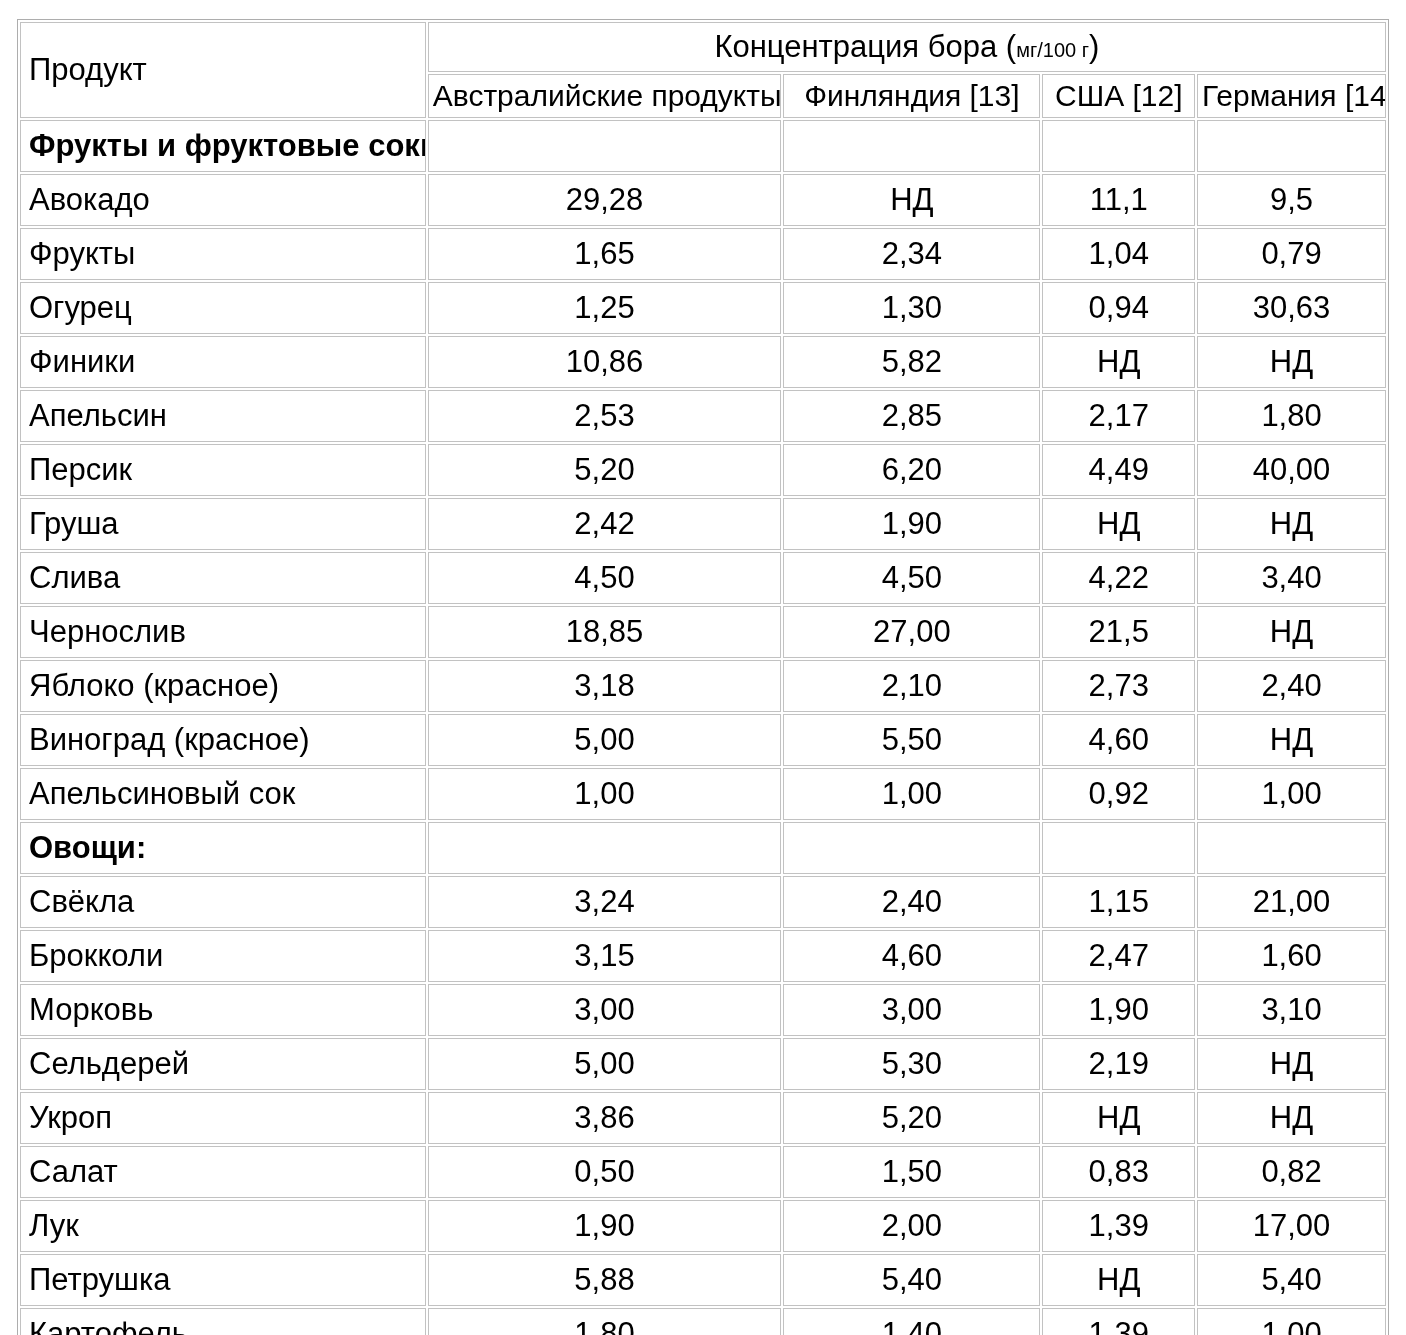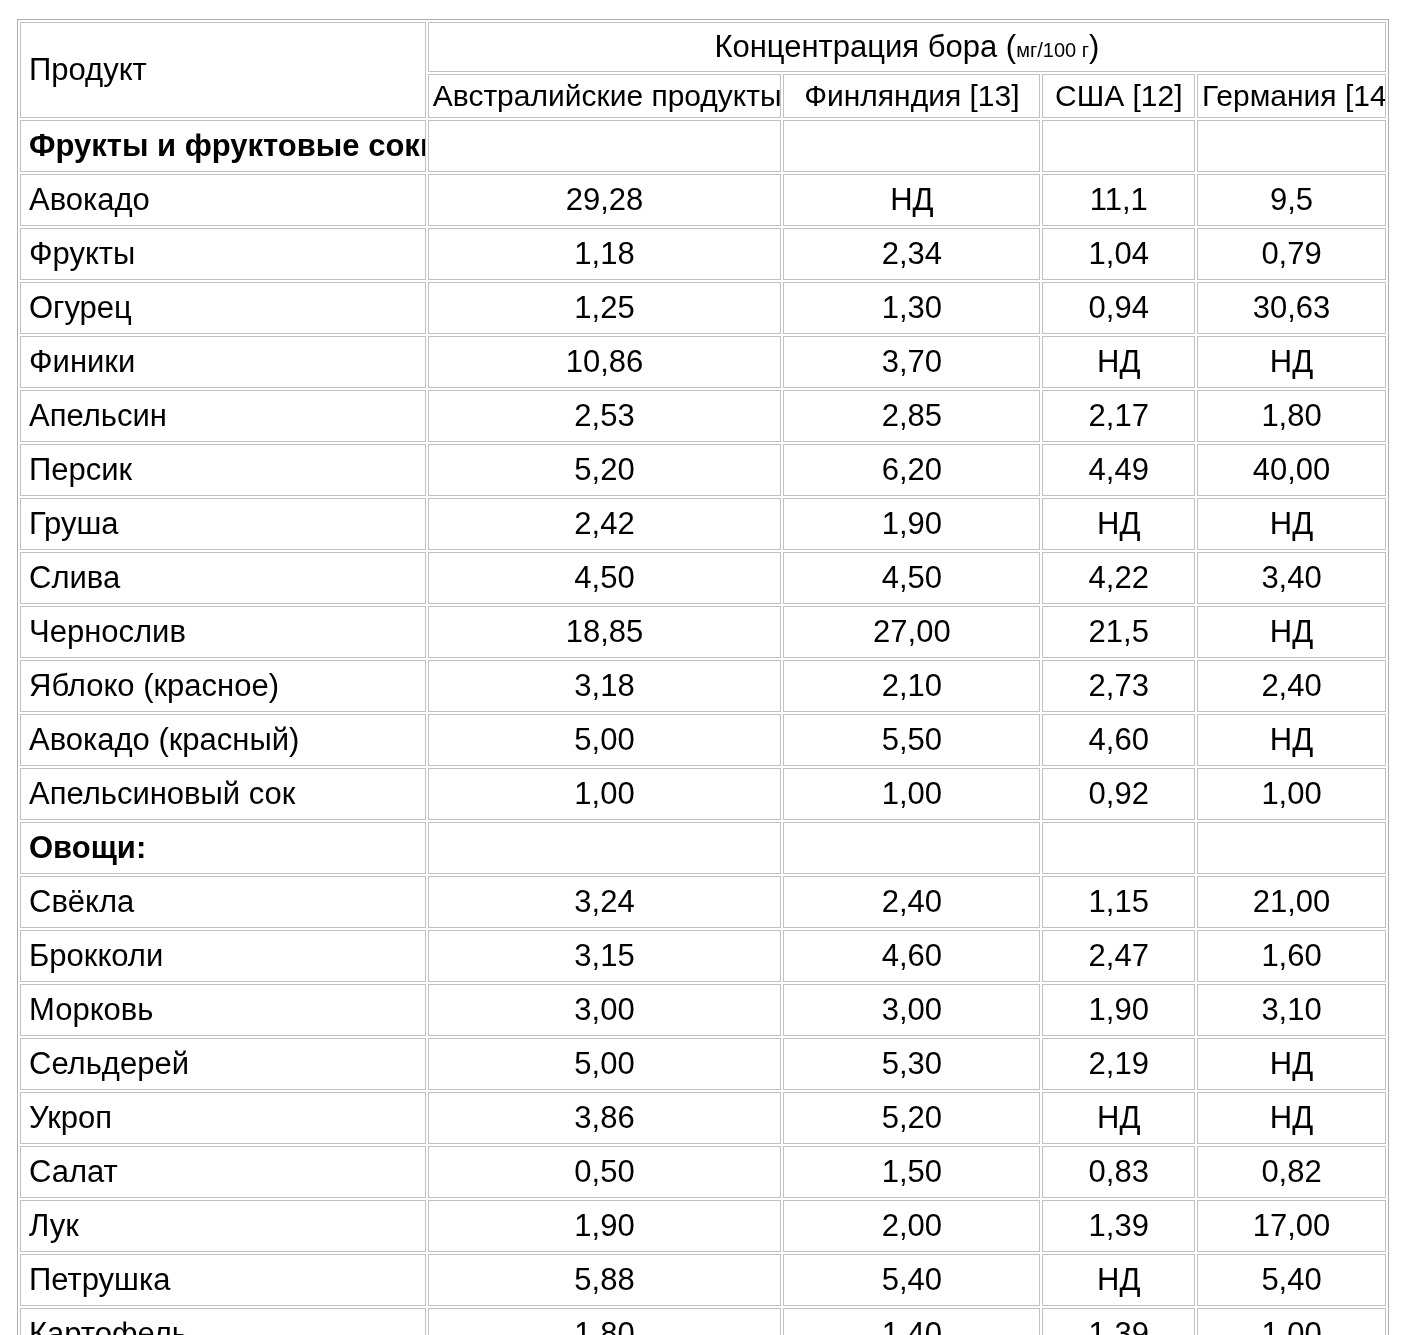--- a/index.html
+++ b/index.html
@@ -93,36 +93,36 @@
         </tr>
         <tr>
           <td class="product">Авокадо</td>
           <td class="val">29,28</td>
           <td class="val">НД</td>
           <td class="val">11,1</td>
           <td class="val">9,5</td>
         </tr>
         <tr>
           <td class="product">Фрукты</td>
-          <td class="val">1,18</td>
+          <td class="val">1,65</td>
           <td class="val">2,34</td>
           <td class="val">1,04</td>
           <td class="val">0,79</td>
         </tr>
         <tr>
           <td class="product">Огурец</td>
           <td class="val">1,25</td>
           <td class="val">1,30</td>
           <td class="val">0,94</td>
           <td class="val">30,63</td>
         </tr>
         <tr>
           <td class="product">Финики</td>
           <td class="val">10,86</td>
-          <td class="val">3,70</td>
+          <td class="val">5,82</td>
           <td class="val">НД</td>
           <td class="val">НД</td>
         </tr>
         <tr>
           <td class="product">Апельсин</td>
           <td class="val">2,53</td>
           <td class="val">2,85</td>
           <td class="val">2,17</td>
           <td class="val">1,80</td>
         </tr>
@@ -155,21 +155,21 @@
           <td class="val">НД</td>
         </tr>
         <tr>
           <td class="product">Яблоко (красное)</td>
           <td class="val">3,18</td>
           <td class="val">2,10</td>
           <td class="val">2,73</td>
           <td class="val">2,40</td>
         </tr>
         <tr>
-          <td class="product">Авокадо (красный)</td>
+          <td class="product">Виноград (красное)</td>
           <td class="val">5,00</td>
           <td class="val">5,50</td>
           <td class="val">4,60</td>
           <td class="val">НД</td>
         </tr>
         <tr>
           <td class="product">Апельсиновый сок</td>
           <td class="val">1,00</td>
           <td class="val">1,00</td>
           <td class="val">0,92</td>

